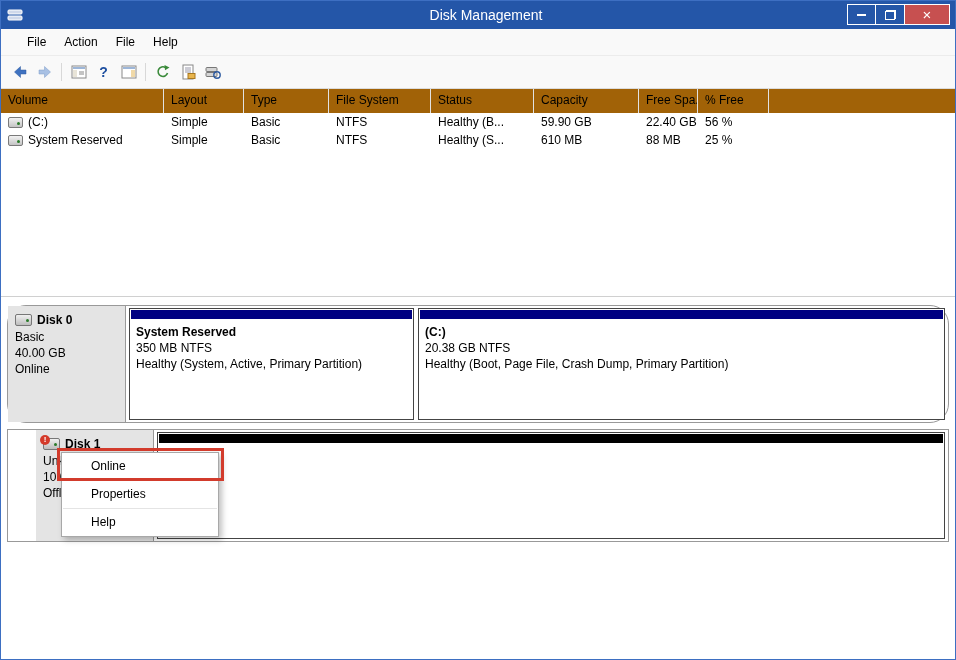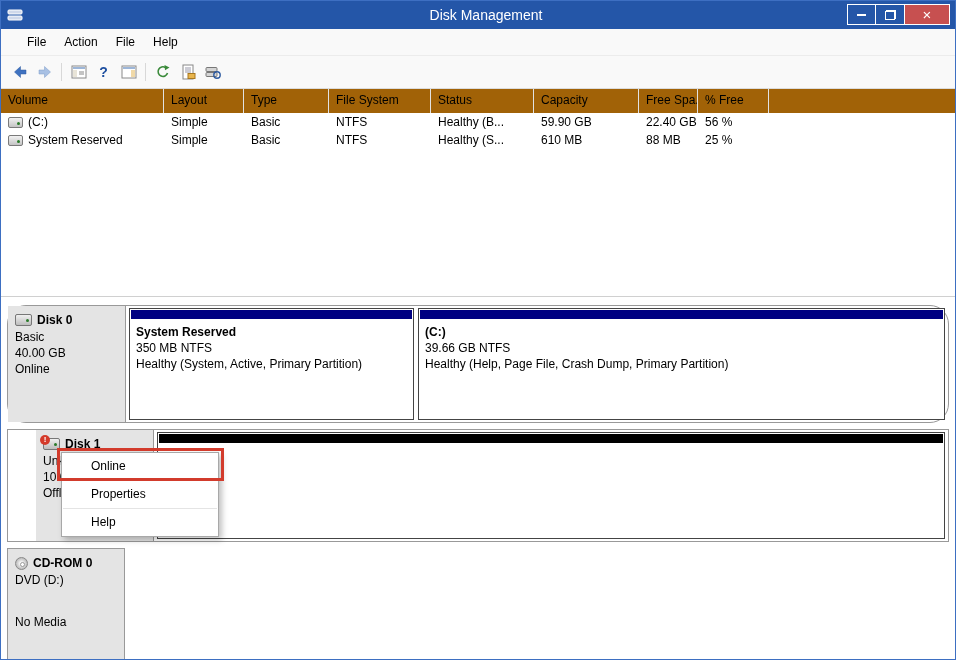--- a/index.html
+++ b/index.html
@@ -229,22 +229,22 @@
           <div class="part-body">
             <div class="part-title">System Reserved</div>
             <div>350 MB NTFS</div>
             <div>Healthy (System, Active, Primary Partition)</div>
           </div>
         </div>
         <div class="partition grow">
           <div class="part-bar primary"></div>
           <div class="part-body">
             <div class="part-title">(C:)</div>
-            <div>39.66 GB NTFS</div>
-            <div>Healthy (Help, Page File, Crash Dump, Primary Partition)</div>
+            <div>20.38 GB NTFS</div>
+            <div>Healthy (Boot, Page File, Crash Dump, Primary Partition)</div>
           </div>
         </div>
       </div>
     </div>
 
     <div class="disk-row disk1">
       <div class="disk-label">
         <div class="disk-title">
             <span class="hdd-icon offline"></span>
             <span>Disk 1</span>
@@ -255,28 +255,20 @@
       </div>
       <div class="regions">
         <div class="partition grow">
           <div class="part-bar unalloc"></div>
           <div class="part-body"></div>
         </div>
       </div>
     </div>
 
     <div class="disk-row cdrom">
-      <div class="disk-label">
-        <div class="disk-title">
-            <span class="cd-icon"></span>
-            <span>CD-ROM 0</span>
-          </div>
-        <div>DVD (D:)</div>
-        <div class="no-media">No Media</div>
-      </div>
       <div class="regions"></div>
     </div>
 
   </div>
 
   <div class="context-menu">
     <div class="menu-entry">Online</div>
     <div class="menu-sep"></div>
     <div class="menu-entry">Properties</div>
     <div class="menu-sep"></div>

